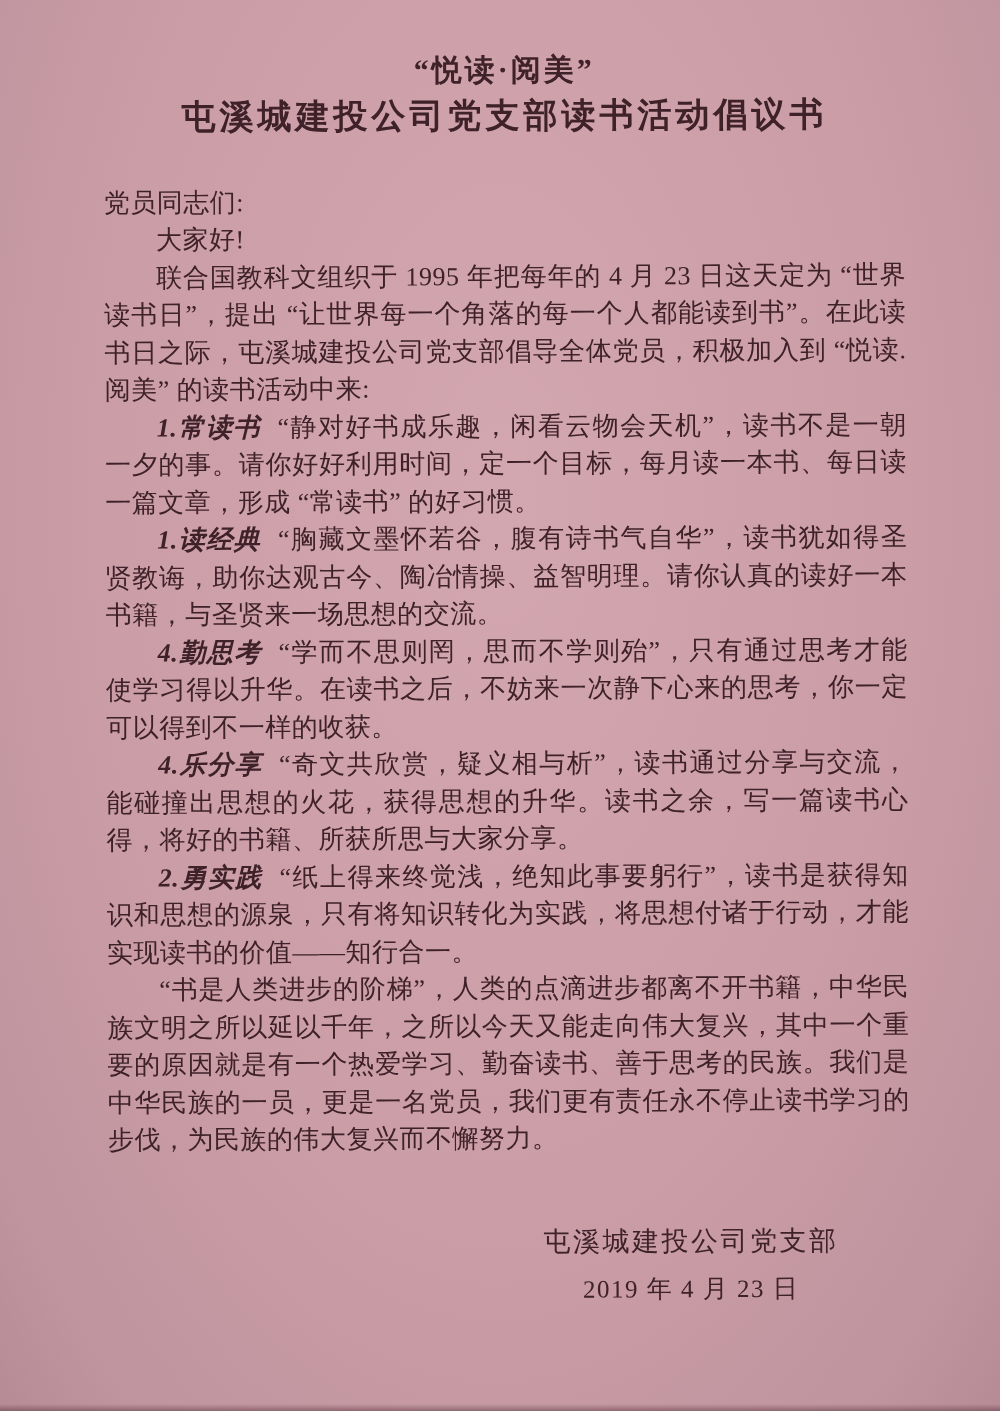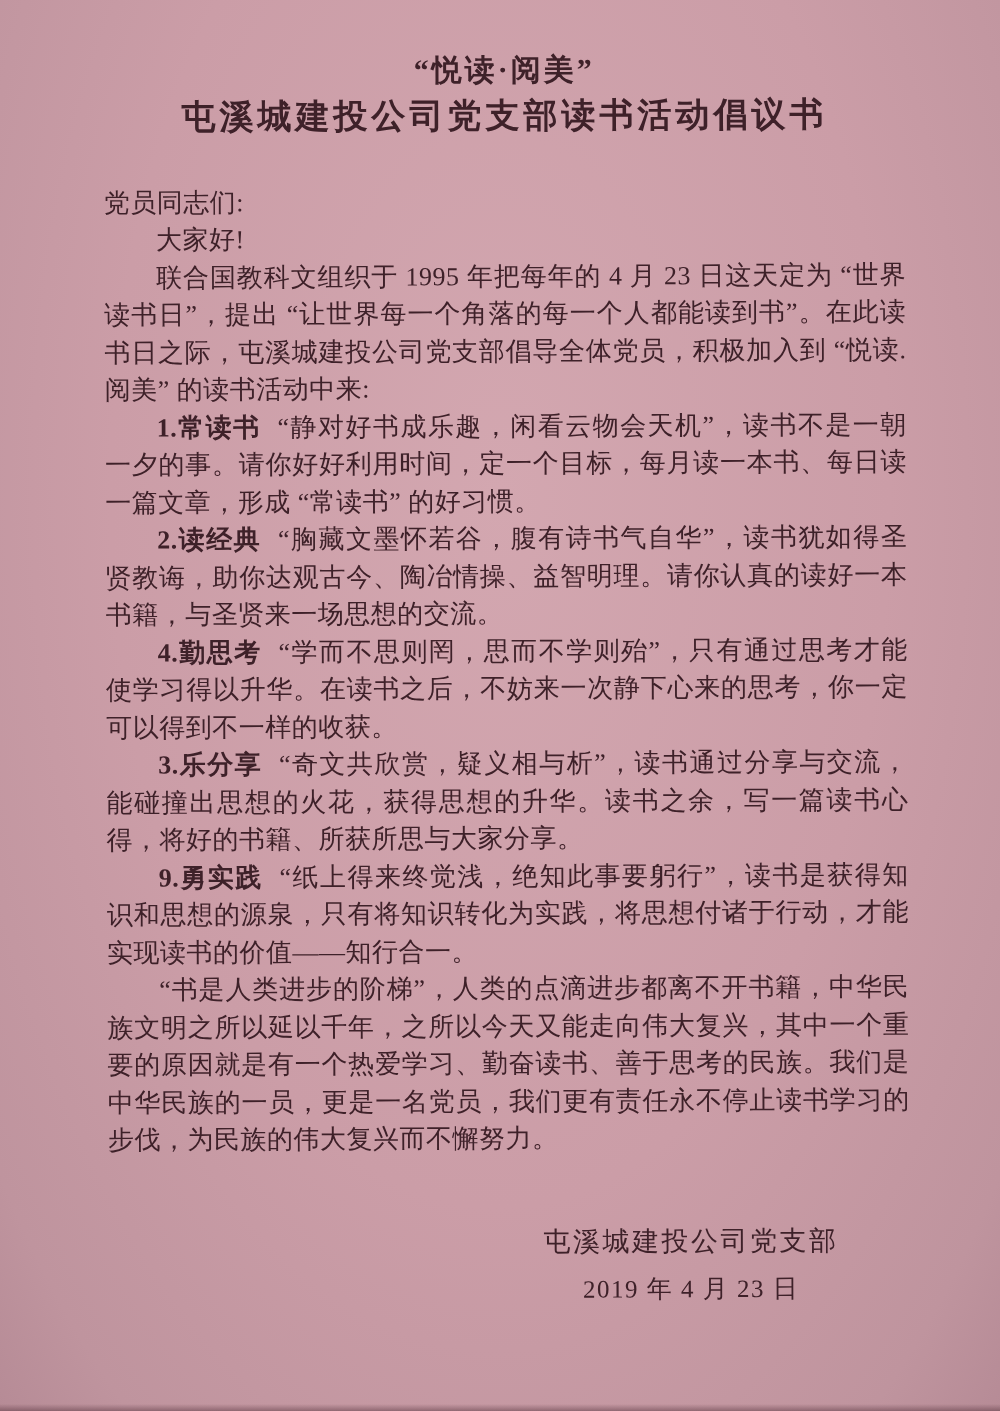--- a/index.html
+++ b/index.html
@@ -46,20 +46,21 @@
     line-height: 37.5px;
     text-align: justify;
     text-justify: inter-character;
     letter-spacing: 0.5px;
   }
   .bodytext p { margin: 0; }
   .indent { text-indent: 2em; }
   .item-label {
     font-weight: bold;
     margin-right: 0.65em;
+    font-style: italic;
   }
   .signature {
     margin-top: 66px;
     margin-left: auto;
     margin-right: 72px;
     width: max-content;
     text-align: center;
   }
   .sig-org {
     font-size: 27px;
@@ -80,27 +81,27 @@
   <h2 class="title2">屯溪城建投公司党支部读书活动倡议书</h2>
 
   <div class="bodytext">
 
     <p>党员同志们:</p>
     <p class="indent">大家好!</p>
     <p class="indent">联合国教科文组织于 1995 年把每年的 4 月 23 日这天定为 “世界读书日”，提出 “让世界每一个角落的每一个人都能读到书”。在此读书日之际，屯溪城建投公司党支部倡导全体党员，积极加入到 “悦读. 阅美” 的读书活动中来:</p>
 
     <p class="indent"><b class="item-label">1.常读书</b><span>“静对好书成乐趣，闲看云物会天机”，读书不是一朝一夕的事。请你好好利用时间，定一个目标，每月读一本书、每日读一篇文章，形成 “常读书” 的好习惯。</span></p>
 
-    <p class="indent"><b class="item-label">2.读经典</b><span>“胸藏文墨怀若谷，腹有诗书气自华”，读书犹如得圣贤教诲，助你达观古今、陶冶情操、益智明理。请你认真的读好一本书籍，与圣贤来一场思想的交流。</span></p>
+    <p class="indent"><b class="item-label">1.读经典</b><span>“胸藏文墨怀若谷，腹有诗书气自华”，读书犹如得圣贤教诲，助你达观古今、陶冶情操、益智明理。请你认真的读好一本书籍，与圣贤来一场思想的交流。</span></p>
 
     <p class="indent"><b class="item-label">4.勤思考</b><span>“学而不思则罔，思而不学则殆”，只有通过思考才能使学习得以升华。在读书之后，不妨来一次静下心来的思考，你一定可以得到不一样的收获。</span></p>
 
-    <p class="indent"><b class="item-label">3.乐分享</b><span>“奇文共欣赏，疑义相与析”，读书通过分享与交流，能碰撞出思想的火花，获得思想的升华。读书之余，写一篇读书心得，将好的书籍、所获所思与大家分享。</span></p>
+    <p class="indent"><b class="item-label">4.乐分享</b><span>“奇文共欣赏，疑义相与析”，读书通过分享与交流，能碰撞出思想的火花，获得思想的升华。读书之余，写一篇读书心得，将好的书籍、所获所思与大家分享。</span></p>
 
-    <p class="indent"><b class="item-label">9.勇实践</b><span>“纸上得来终觉浅，绝知此事要躬行”，读书是获得知识和思想的源泉，只有将知识转化为实践，将思想付诸于行动，才能实现读书的价值——知行合一。</span></p>
+    <p class="indent"><b class="item-label">2.勇实践</b><span>“纸上得来终觉浅，绝知此事要躬行”，读书是获得知识和思想的源泉，只有将知识转化为实践，将思想付诸于行动，才能实现读书的价值——知行合一。</span></p>
 
     <p class="indent">“书是人类进步的阶梯”，人类的点滴进步都离不开书籍，中华民族文明之所以延以千年，之所以今天又能走向伟大复兴，其中一个重要的原因就是有一个热爱学习、勤奋读书、善于思考的民族。我们是中华民族的一员，更是一名党员，我们更有责任永不停止读书学习的步伐，为民族的伟大复兴而不懈努力。</p>
 
   </div>
 
   <div class="signature">
     <div class="sig-org">屯溪城建投公司党支部</div>
     <div class="sig-date">2019 年 4 月 23 日</div>
   </div>
 

